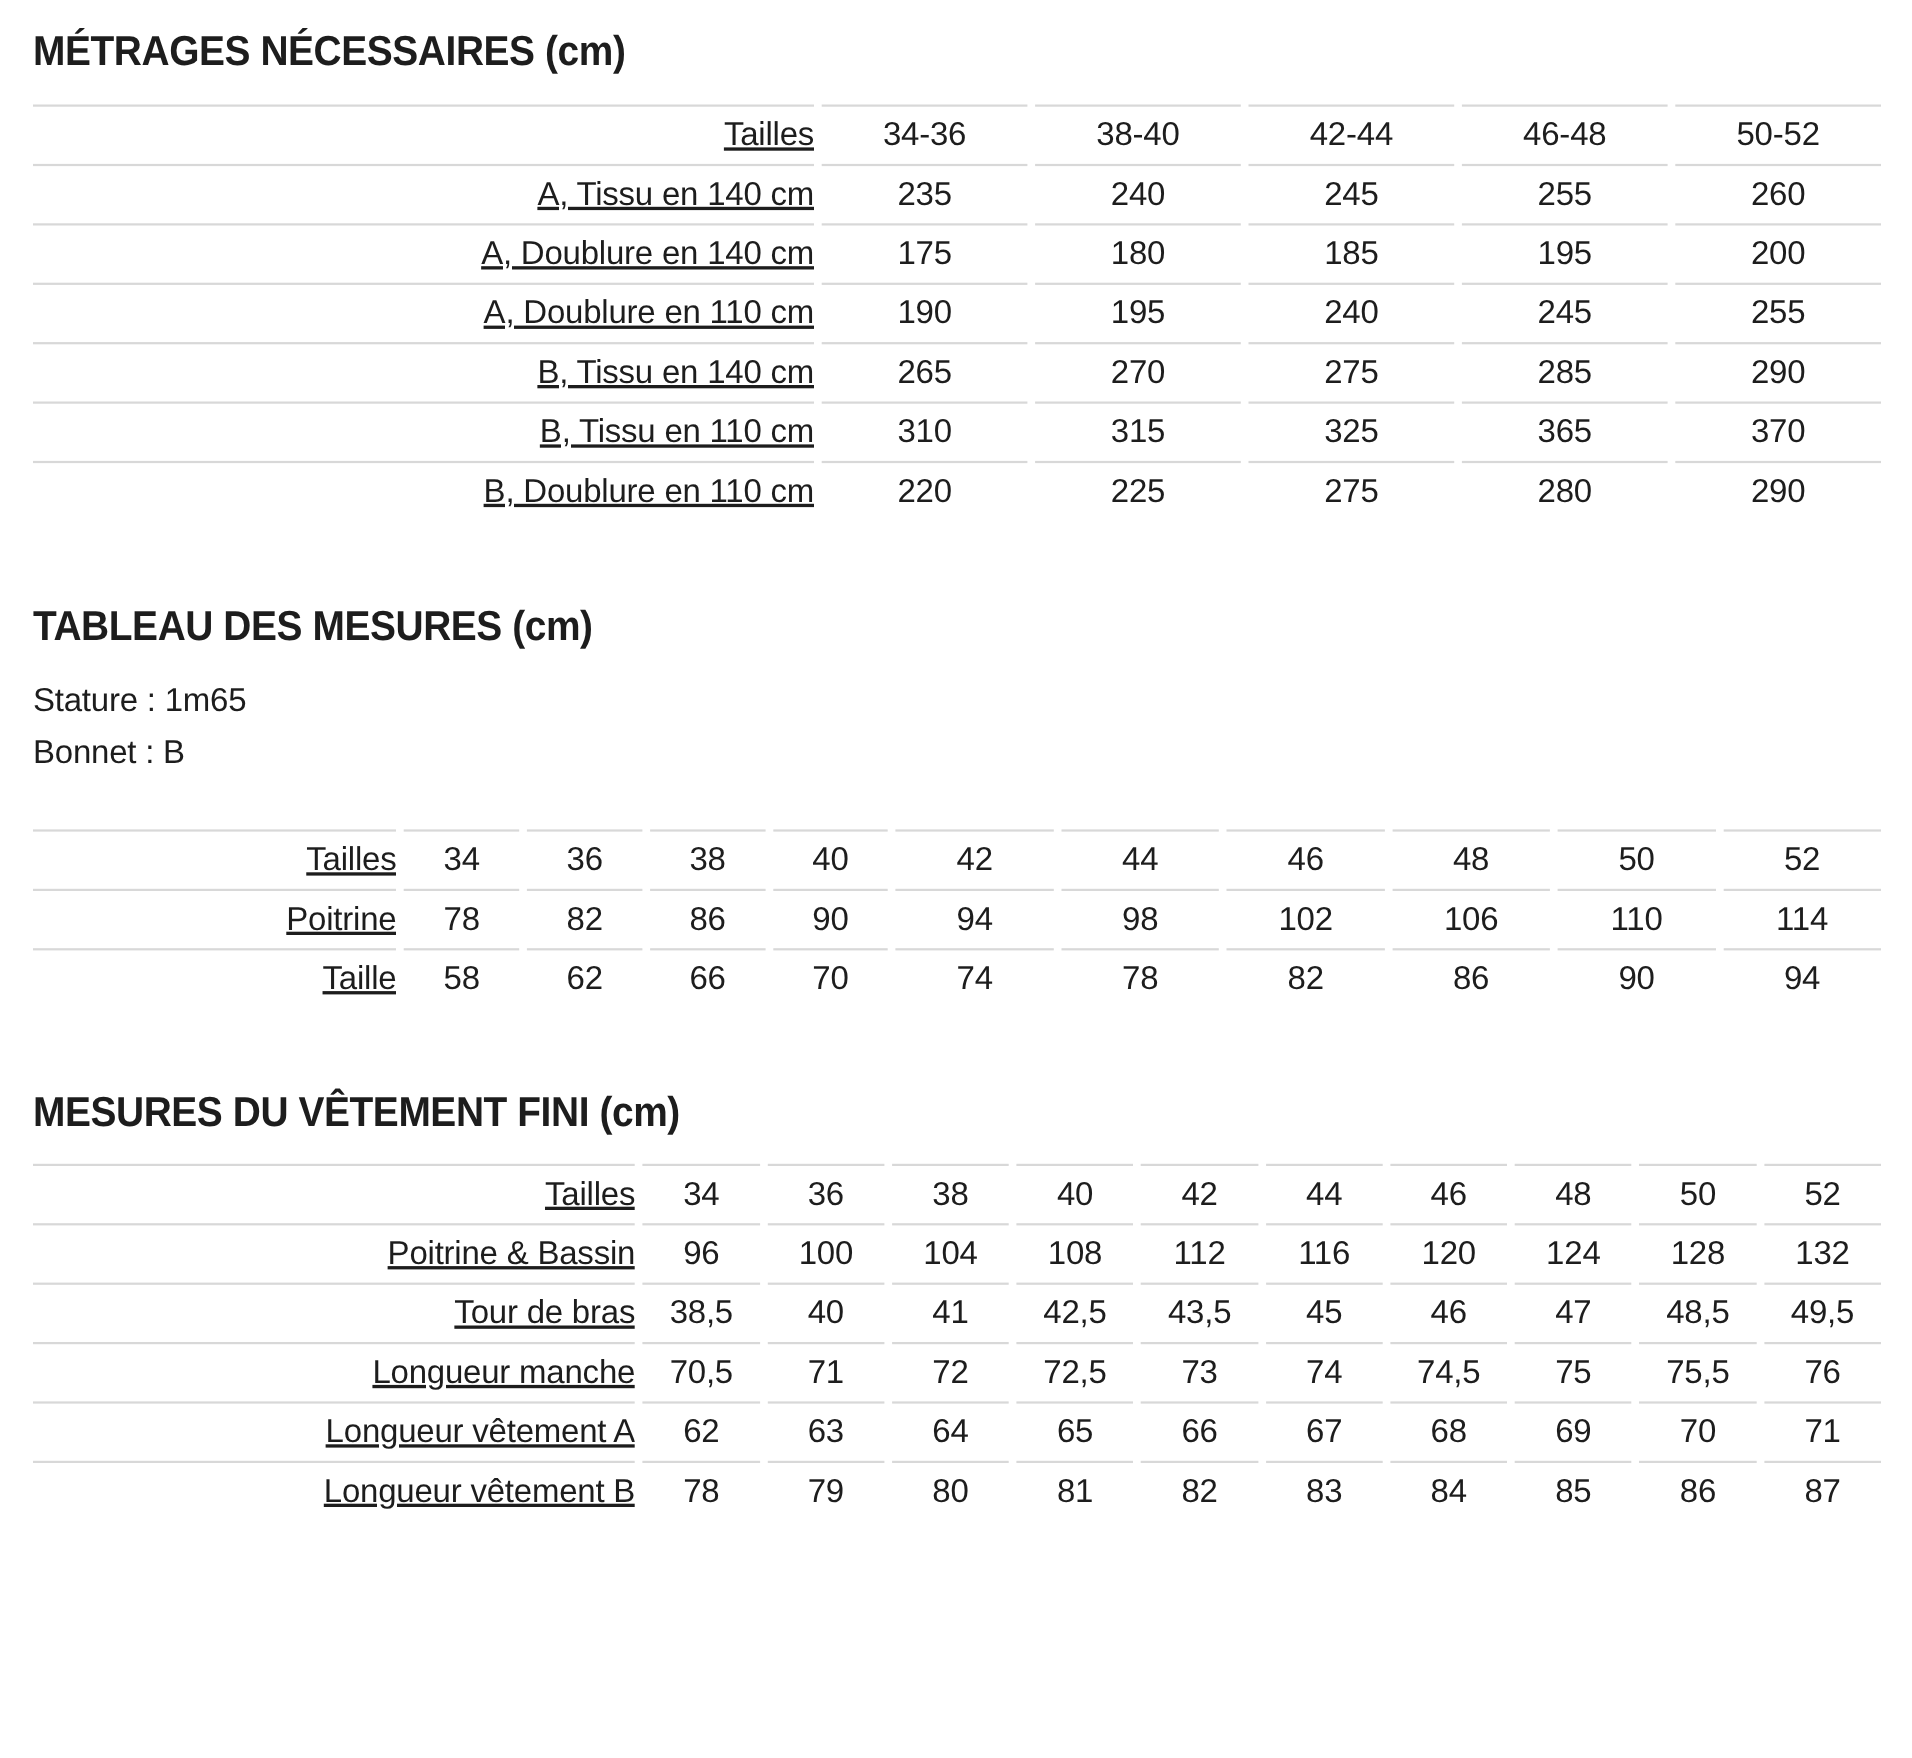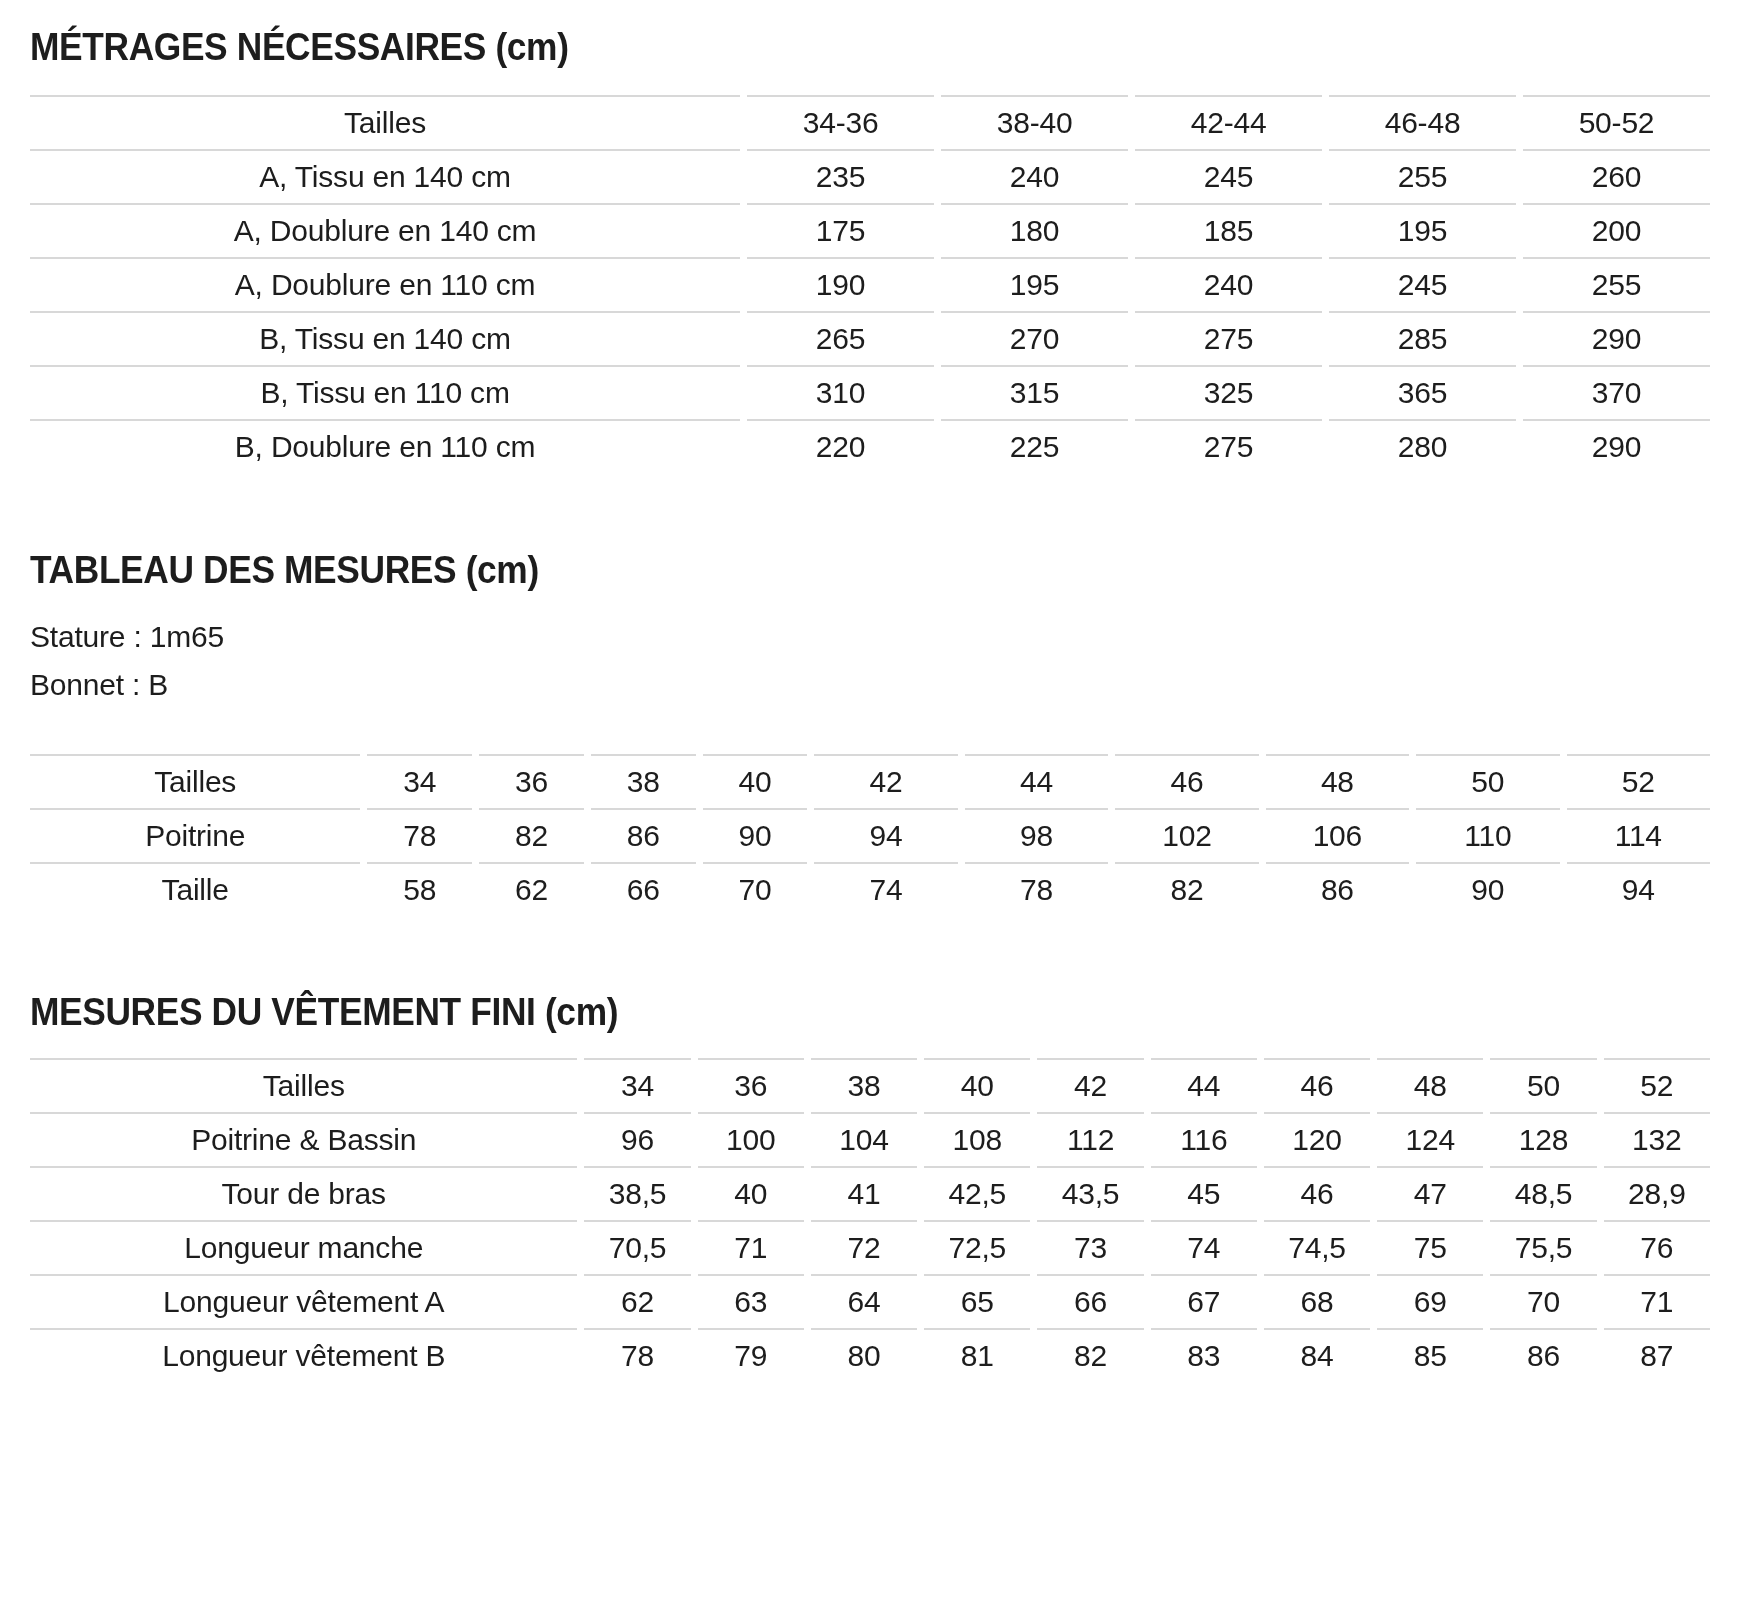--- a/index.html
+++ b/index.html
@@ -56,21 +56,21 @@
   table.sizes-table td {
     border-top: 2px solid #d8d8d8;
     height: 52px;
     padding: 0;
     font-size: 30px;
     letter-spacing: -0.2px;
     vertical-align: middle;
     white-space: nowrap;
     overflow: hidden;
   }
-  table.sizes-table td.label { text-align: center; }
+  table.sizes-table td.label { text-align: right; text-decoration: underline; }
   table.sizes-table td.val   { text-align: center; }
 </style>
 </head>
 <body>
 
 <div class="page">
 
   <h2 class="section-title mt-first">MÉTRAGES NÉCESSAIRES (cm)</h2>
 
   <table class="sizes-table t1">
@@ -253,21 +253,21 @@
           <td class="label">Tour de bras</td>
           <td class="val">38,5</td>
           <td class="val">40</td>
           <td class="val">41</td>
           <td class="val">42,5</td>
           <td class="val">43,5</td>
           <td class="val">45</td>
           <td class="val">46</td>
           <td class="val">47</td>
           <td class="val">48,5</td>
-          <td class="val">28,9</td>
+          <td class="val">49,5</td>
         </tr>
         <tr>
           <td class="label">Longueur manche</td>
           <td class="val">70,5</td>
           <td class="val">71</td>
           <td class="val">72</td>
           <td class="val">72,5</td>
           <td class="val">73</td>
           <td class="val">74</td>
           <td class="val">74,5</td>

